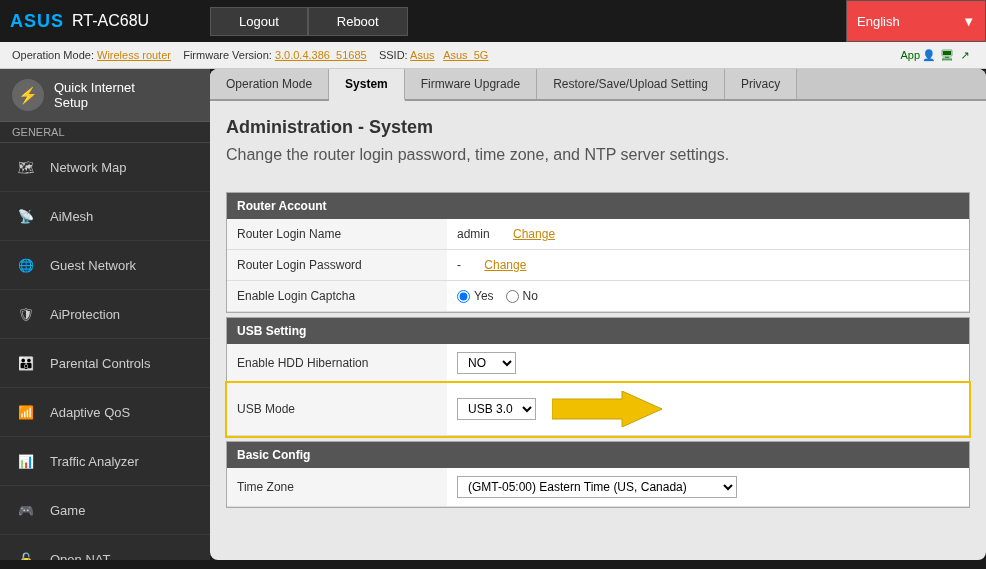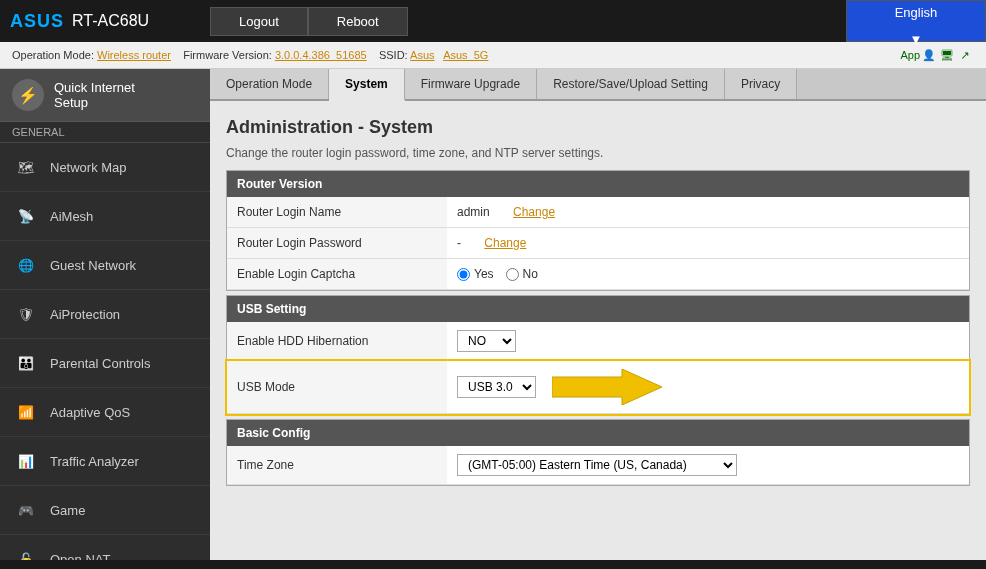--- a/index.html
+++ b/index.html
@@ -5,51 +5,51 @@
     * { box-sizing: border-box; margin: 0; padding: 0; }
     body { font-family: Arial, sans-serif; font-size: 13px; background: #1a1a1a; width: 986px; height: 569px; overflow: hidden; }
 
     
     .header { display: flex; align-items: center; background: #1a1a1a; height: 42px; }
     .logo-area { display: flex; align-items: center; background: #1a1a1a; padding: 0 10px; height: 100%; min-width: 210px; }
     .logo-text { color: #00aaff; font-size: 18px; font-weight: bold; letter-spacing: 1px; }
     .logo-model { color: #ffffff; font-size: 16px; font-weight: normal; margin-left: 8px; }
     .header-buttons { display: flex; gap: 0; flex: 1; }
     .header-btn { background: #3a3a3a; color: #fff; border: 1px solid #555; padding: 6px 28px; font-size: 13px; cursor: pointer; }
-    .lang-selector { margin-left: auto; display: flex; align-items: center; background: #1d4ed8; border: 1px solid #555; color: #fff; padding: 4px 10px; cursor: pointer; gap: 12px; height: 100%; min-width: 140px; justify-content: space-between; flex-direction: column; }
+    .lang-selector { margin-left: auto; display: flex; align-items: center; background: #ef4444; border: 1px solid #555; color: #fff; padding: 4px 10px; cursor: pointer; gap: 12px; height: 100%; min-width: 140px; justify-content: space-between; }
 
     
     .info-bar { background: #f0f0f0; padding: 4px 12px; font-size: 11px; color: #333; display: flex; justify-content: space-between; align-items: center; border-bottom: 1px solid #ccc; }
     .info-bar a { color: #c8870a; text-decoration: underline; cursor: pointer; }
     .app-icons { display: flex; gap: 0; align-items: center; color: #006600; font-size: 11px; margin-left: 24px; }
     .app-icon { width: 18px; height: 18px; display: inline-flex; align-items: center; justify-content: center; }
 
     
     .main-layout { display: flex; height: calc(569px - 42px - 36px); }
 
     
     .sidebar { width: 210px; background: #2d2d2d; color: #fff; flex-shrink: 0; overflow-y: auto; }
     .sidebar-quick { background: #4a4a4a; padding: 10px 12px; display: flex; align-items: center; gap: 10px; cursor: pointer; border-bottom: 1px solid #555; }
     .sidebar-quick-icon { width: 32px; height: 32px; background: #666; border-radius: 50%; display: flex; align-items: center; justify-content: center; color: #fff; font-size: 16px; flex-shrink: 0; }
     .sidebar-section { padding: 4px 12px; font-size: 11px; color: #aaa; text-transform: uppercase; border-bottom: 1px solid #444; }
     .sidebar-item { display: flex; align-items: center; gap: 10px; padding: 10px 12px; cursor: pointer; color: #ccc; border-bottom: 1px solid #3a3a3a; }
     .sidebar-icon { width: 28px; height: 28px; display: flex; align-items: center; justify-content: center; flex-shrink: 0; }
 
     
-    .content { flex: 1; background: #e8e8e8; overflow-y: auto; }
+    .content { flex: 1; background: #e8e8e8; overflow-y: auto; border-radius: 8px; }
 
     
     .tab-bar { display: flex; background: #c8c8c8; border-bottom: 2px solid #999; }
     .tab { padding: 8px 16px; cursor: pointer; font-size: 12px; color: #333; border-right: 1px solid #aaa; background: #d0d0d0; }
     .tab.active { background: #e8e8e8; border-bottom: 2px solid #e8e8e8; margin-bottom: -2px; font-weight: bold; color: #000; }
 
     
     .page-content { padding: 16px; }
     .page-title { font-size: 18px; font-weight: bold; color: #333; margin-bottom: 8px; }
-    .page-desc { font-size: 12px; color: #555; margin-bottom: 10px; }
+    .page-desc { font-size: 16px; color: #555; margin-bottom: 28px; }
 
     
     .section-header { background: #555; color: #fff; padding: 6px 10px; font-weight: bold; font-size: 12px; }
     .form-table { width: 100%; border-collapse: collapse; background: #fff; }
     .form-table tr { border-bottom: 1px solid #ddd; }
     .form-table td { padding: 8px 10px; vertical-align: middle; font-size: 12px; }
     .form-table td:first-child { width: 220px; color: #333; background: #f5f5f5; }
     .form-table td:last-child { color: #333; }
     .change-link { color: #c8870a; text-decoration: underline; cursor: pointer; margin-left: 20px; }
 
@@ -156,21 +156,21 @@
       <div class="tab">Firmware Upgrade</div>
       <div class="tab">Restore/Save/Upload Setting</div>
       <div class="tab">Privacy</div>
     </div>
 
     <div class="page-content">
       <div class="page-title">Administration - System</div>
       <div class="page-desc">Change the router login password, time zone, and NTP server settings.</div>
 
       <div class="section-wrapper">
-        <div class="section-header">Router Version</div>
+        <div class="section-header">Router Account</div>
         <table class="form-table">
           <tbody>
               <tr>
             <td>Router Login Name</td>
             <td>
               <span>admin</span>
               <a class="change-link">Change</a>
             </td>
           </tr>
           <tr>

